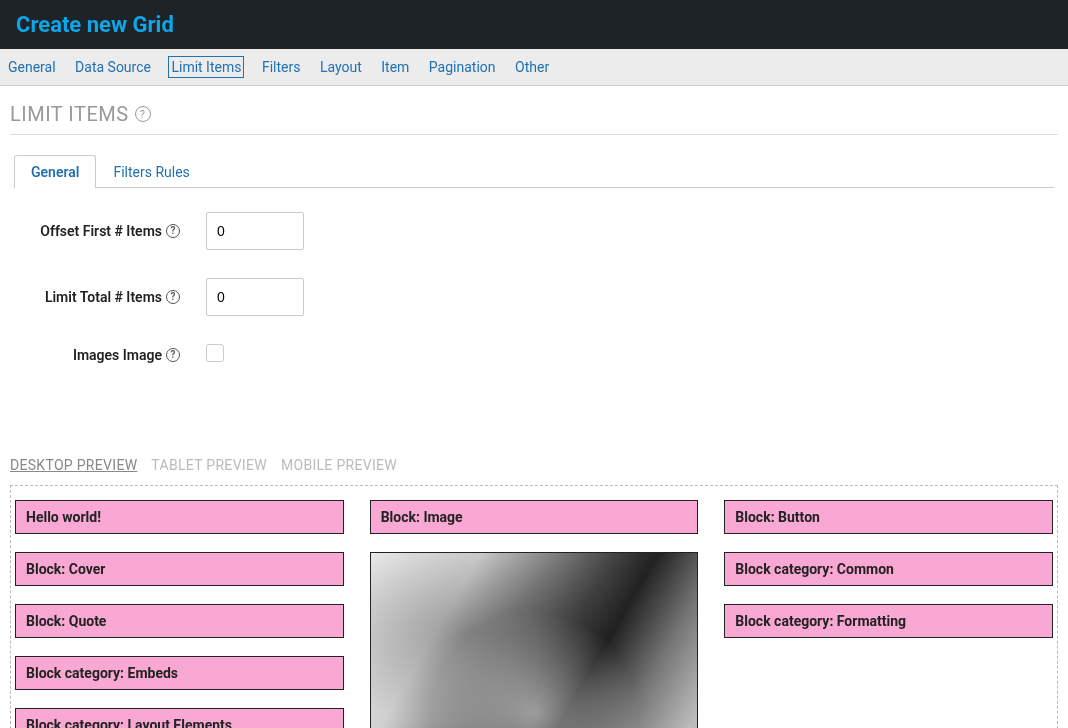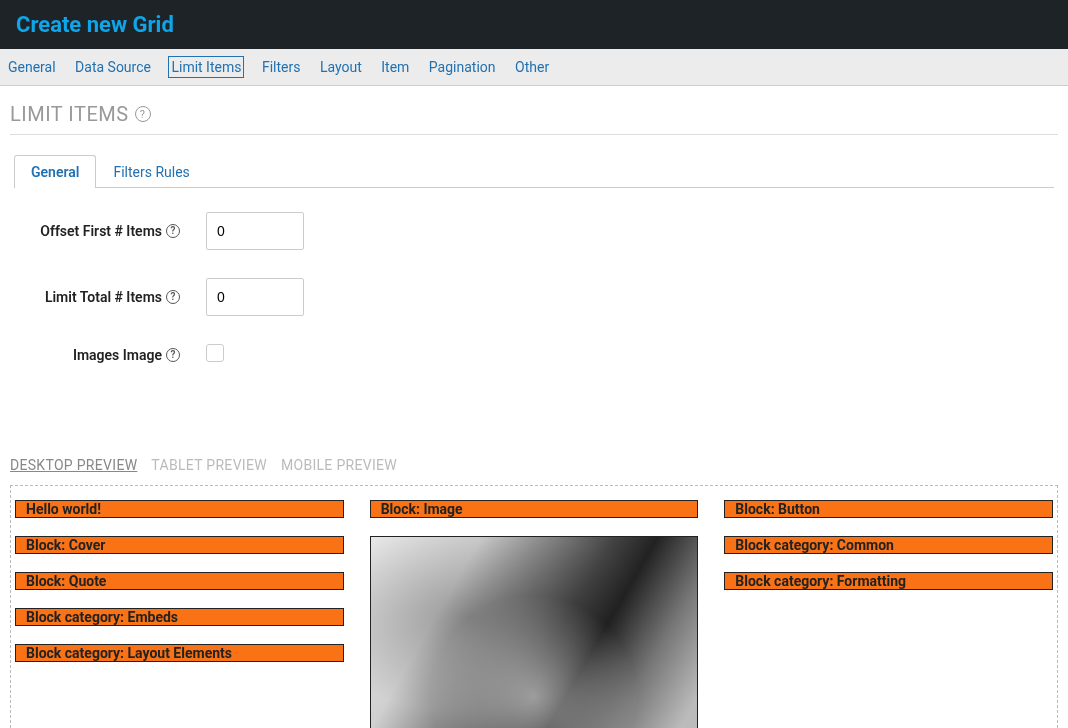--- a/index.html
+++ b/index.html
@@ -27,21 +27,21 @@
 .form-input { margin-left: 26px; }
 .form-input input[type="text"] { width: 98px; height: 38px; padding: 6px 10px; border: 1px solid #ccc; font-size: 14px; border-radius: 2px; }
 .form-input input[type="checkbox"] { width: 18px; height: 18px; border: 1px solid #ccc; border-radius: 3px; appearance: none; background: #fff; cursor: pointer; }
 
 .preview-tabs { margin: 40px 10px 12px; display: flex; gap: 14px; }
 .preview-tabs span { font-size: 14px; color: #bbb; letter-spacing: 0.3px; cursor: pointer; }
 .preview-tabs span.active { color: #888; text-decoration: underline; }
 
 .preview-area { margin: 0 10px; border: 1.5px dashed #bbb; padding: 14px 0 0 0; border-bottom: none; }
 .grid { display: grid; grid-template-columns: 1fr 1fr 1fr; gap: 18px 26px; padding: 0 4px; }
-.card { border: 1px solid #222; padding: 0 10px; font-weight: 700; font-size: 14px; background: #f97316; }
+.card { border: 1px solid #222; padding: 8px 10px; font-weight: 700; font-size: 14px; background: #f9a8d4; }
 .image-card { border: 1px solid #222; padding: 0; }
 .image-card .img-box { width: 100%; height: 200px; background: linear-gradient(120deg,#e8e8e8 0%,#d0d0d0 25%,#888 40%,#444 55%,#222 65%,#777 80%,#bbb 95%); position: relative; overflow: hidden; }
 .image-card .img-box::after { content:""; position:absolute; inset:0; background: radial-gradient(ellipse at 50% 80%, rgba(255,255,255,0.5) 0%, transparent 45%), radial-gradient(ellipse at 30% 40%, rgba(0,0,0,0.25) 0%, transparent 55%); }
 .col { display: flex; flex-direction: column; gap: 18px; }
 </style>
 </head>
 <body>
 
 <div class="header-bar">
   <span>Create new Grid</span>

